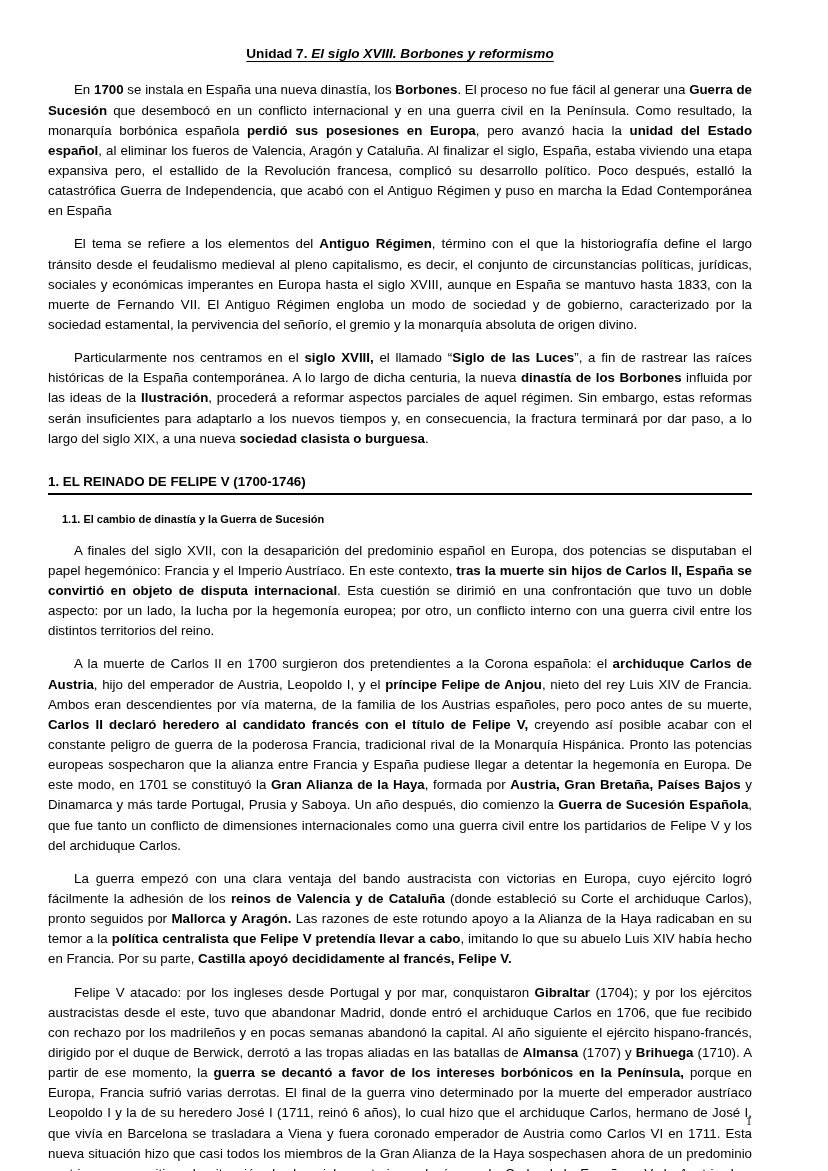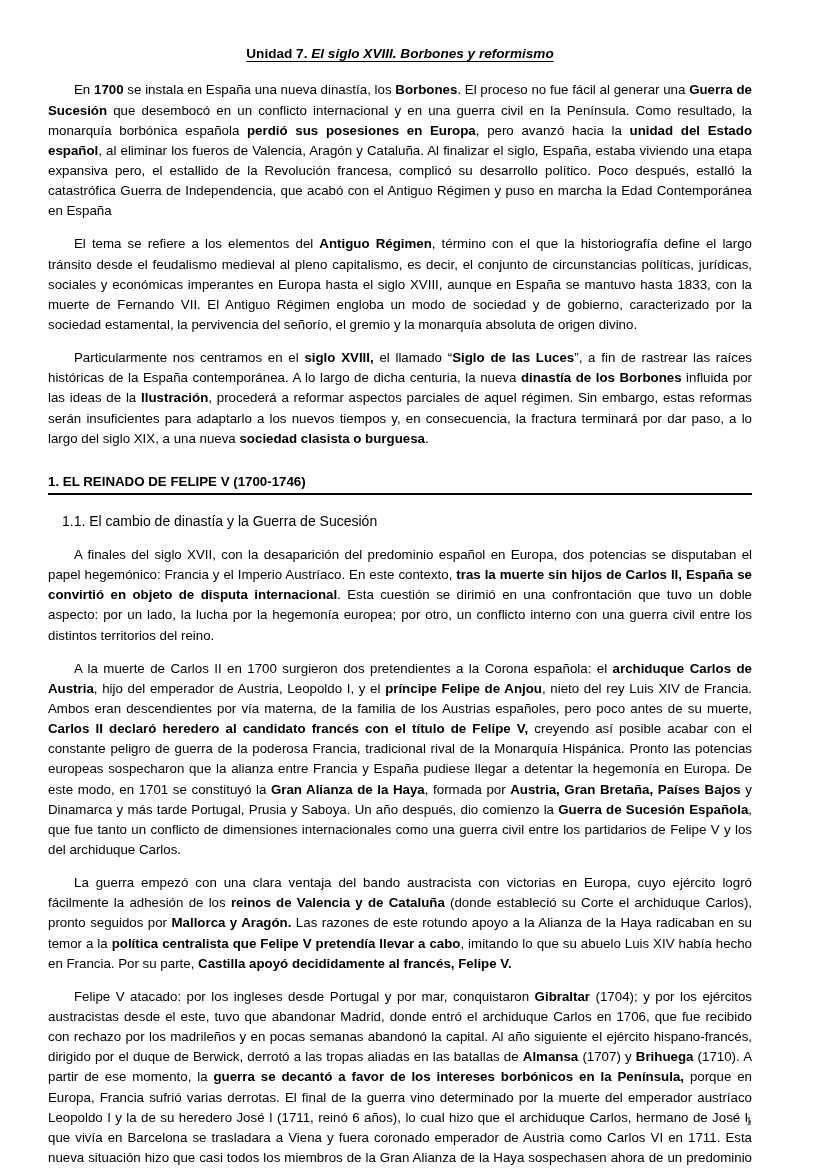--- a/index.html
+++ b/index.html
@@ -63,22 +63,22 @@
     border-bottom: 2.2px solid #000;
     display: block;
     line-height: 1.4;
     width: 100%;
     box-sizing: border-box;
   }
   .section-head .sh-text {
     display: inline;
   }
   .subsection-head {
-    font-size: 14px;
-    font-weight: normal;
+    font-size: 11px;
+    font-weight: bold;
     margin: 17px 0 13px 14px;
     line-height: 1.4;
   }
   .body-block {
     margin-top: 0;
   }
   .page-number {
     position: absolute;
     right: 48px;
     bottom: 42px;

